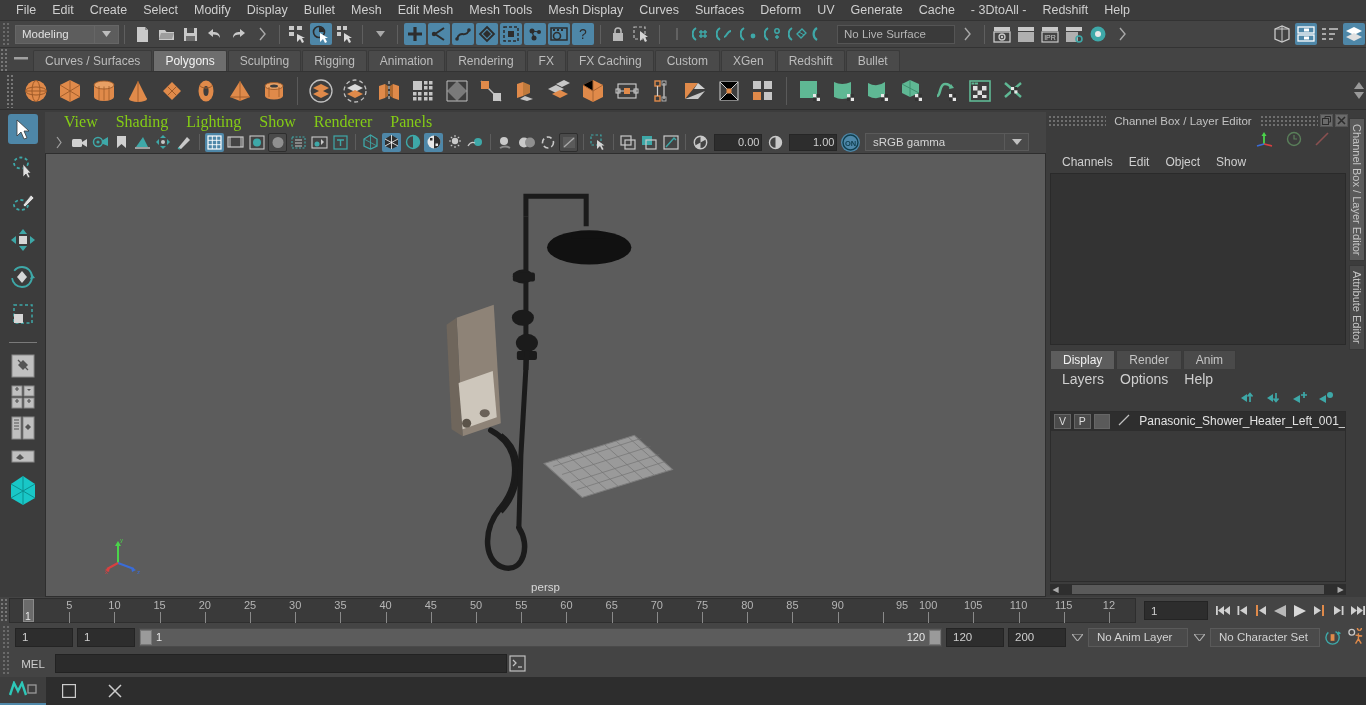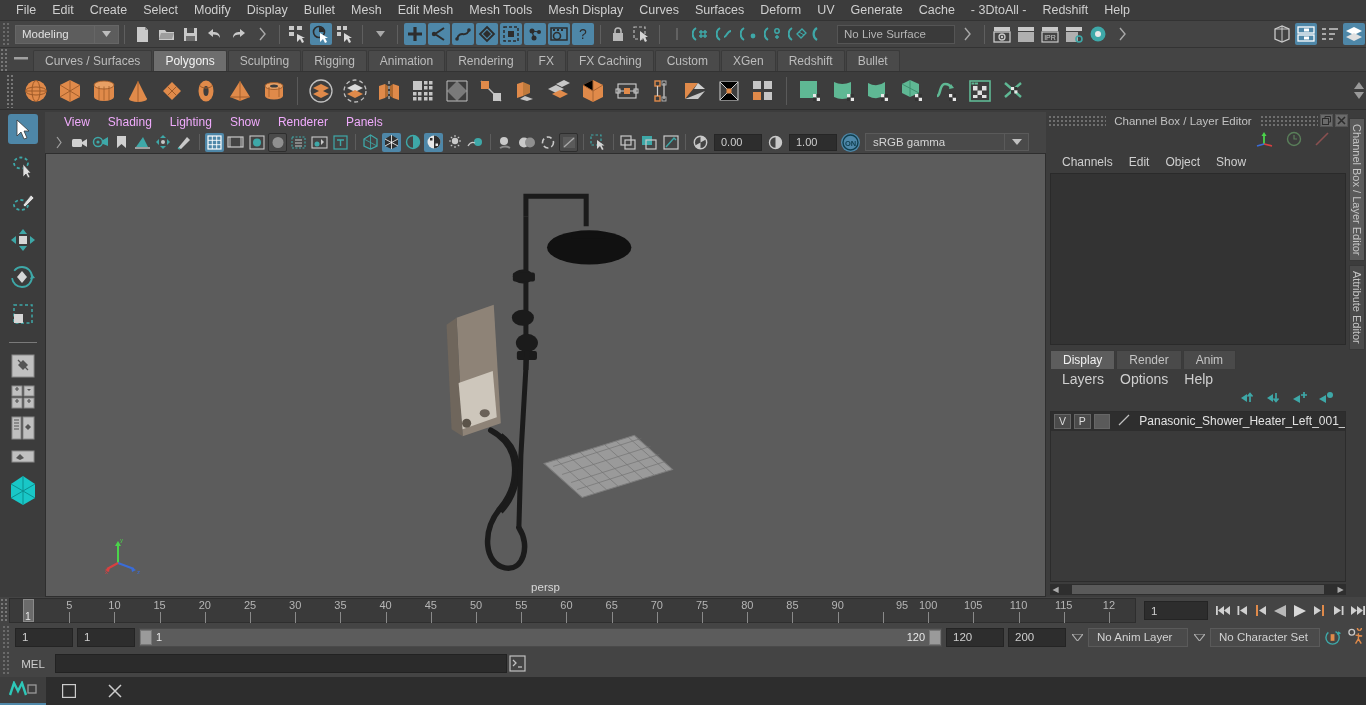--- a/index.html
+++ b/index.html
@@ -77,28 +77,28 @@
   
   .toolbox { width: 45px; background: #3c3c3c; display: flex; flex-direction: column; align-items: center; padding-top: 4px; }
   .tool { width: 30px; height: 30px; margin-bottom: 7px; display:flex;align-items:center;justify-content:center; border-radius:3px;}
   .tool.sel { background: #4e87a8; }
   .tool-sep { width: 28px; height: 1px; background: #7a7a7a; margin: 6px 0 10px 0; }
   .qlayout { width: 30px; height: 26px; margin-bottom: 5px; display:flex;align-items:center;justify-content:center;}
 
   
   .vpcol { flex: 1; display: flex; flex-direction: column; min-width: 0; padding: 2px 2px 0 0;}
   .vp-menubar { height: 19px; background: #444; display: flex; align-items: center; padding-left: 10px; }
-  .vp-menubar .vm { padding: 0 9px; font-size: 12px; color: #f0abfc; }
+  .vp-menubar .vm { padding: 0 9px; font-size: 16px; color: #84cc16; font-family: Liberation Serif, serif; }
   .vp-toolbar { height: 22px; background: #444; display: flex; align-items: center; padding-left: 3px; gap:0; }
   .vb { width: 19px; height: 19px; display:flex;align-items:center;justify-content:center; margin:0 1px; border-radius:2px;}
   .vb.on { background: #4e87a8; }
   .vb.frame { border:1px solid #2e2e2e; background:#4a4a4a; }
   .vsep { width:1px; height:16px; background:#5d5d5d; margin:0 4px;}
   .numfield { width:48px; height:17px; background:#2d2d2d; border:1px solid #262626; color:#cfcfcf;
-              font-size:11px; display:flex; align-items:center; padding-left:6px; margin:16px 3px;}
+              font-size:11px; display:flex; align-items:center; padding-left:23px; margin:16px 3px;}
   .gammabox { width:140px; height:18px; background:#4a4a4a; border:1px solid #5a5a5a; color:#d5d5d5;
               font-size:11.5px; display:flex; align-items:center; padding-left:7px; margin-left:4px;}
   .gammaarrow{ width:24px;height:18px;background:#4a4a4a;border:1px solid #5a5a5a;border-left:none;display:flex;align-items:center;justify-content:center;}
 
   .viewport { flex: 1; background: #5c5c5c; position: relative; overflow:hidden; border:1px solid #2e2e2e;}
   .persp-label { position:absolute; bottom:3px; left:0; right:0; text-align:center; color:#d8d8d8; font-size:11.5px;}
   .axis-gizmo { position: absolute; left: 58px; bottom: 18px; }
 
   
   .rightpanel { width: 300px; background: #3c3c3c; display: flex; flex-direction: column; padding-top:2px;}

